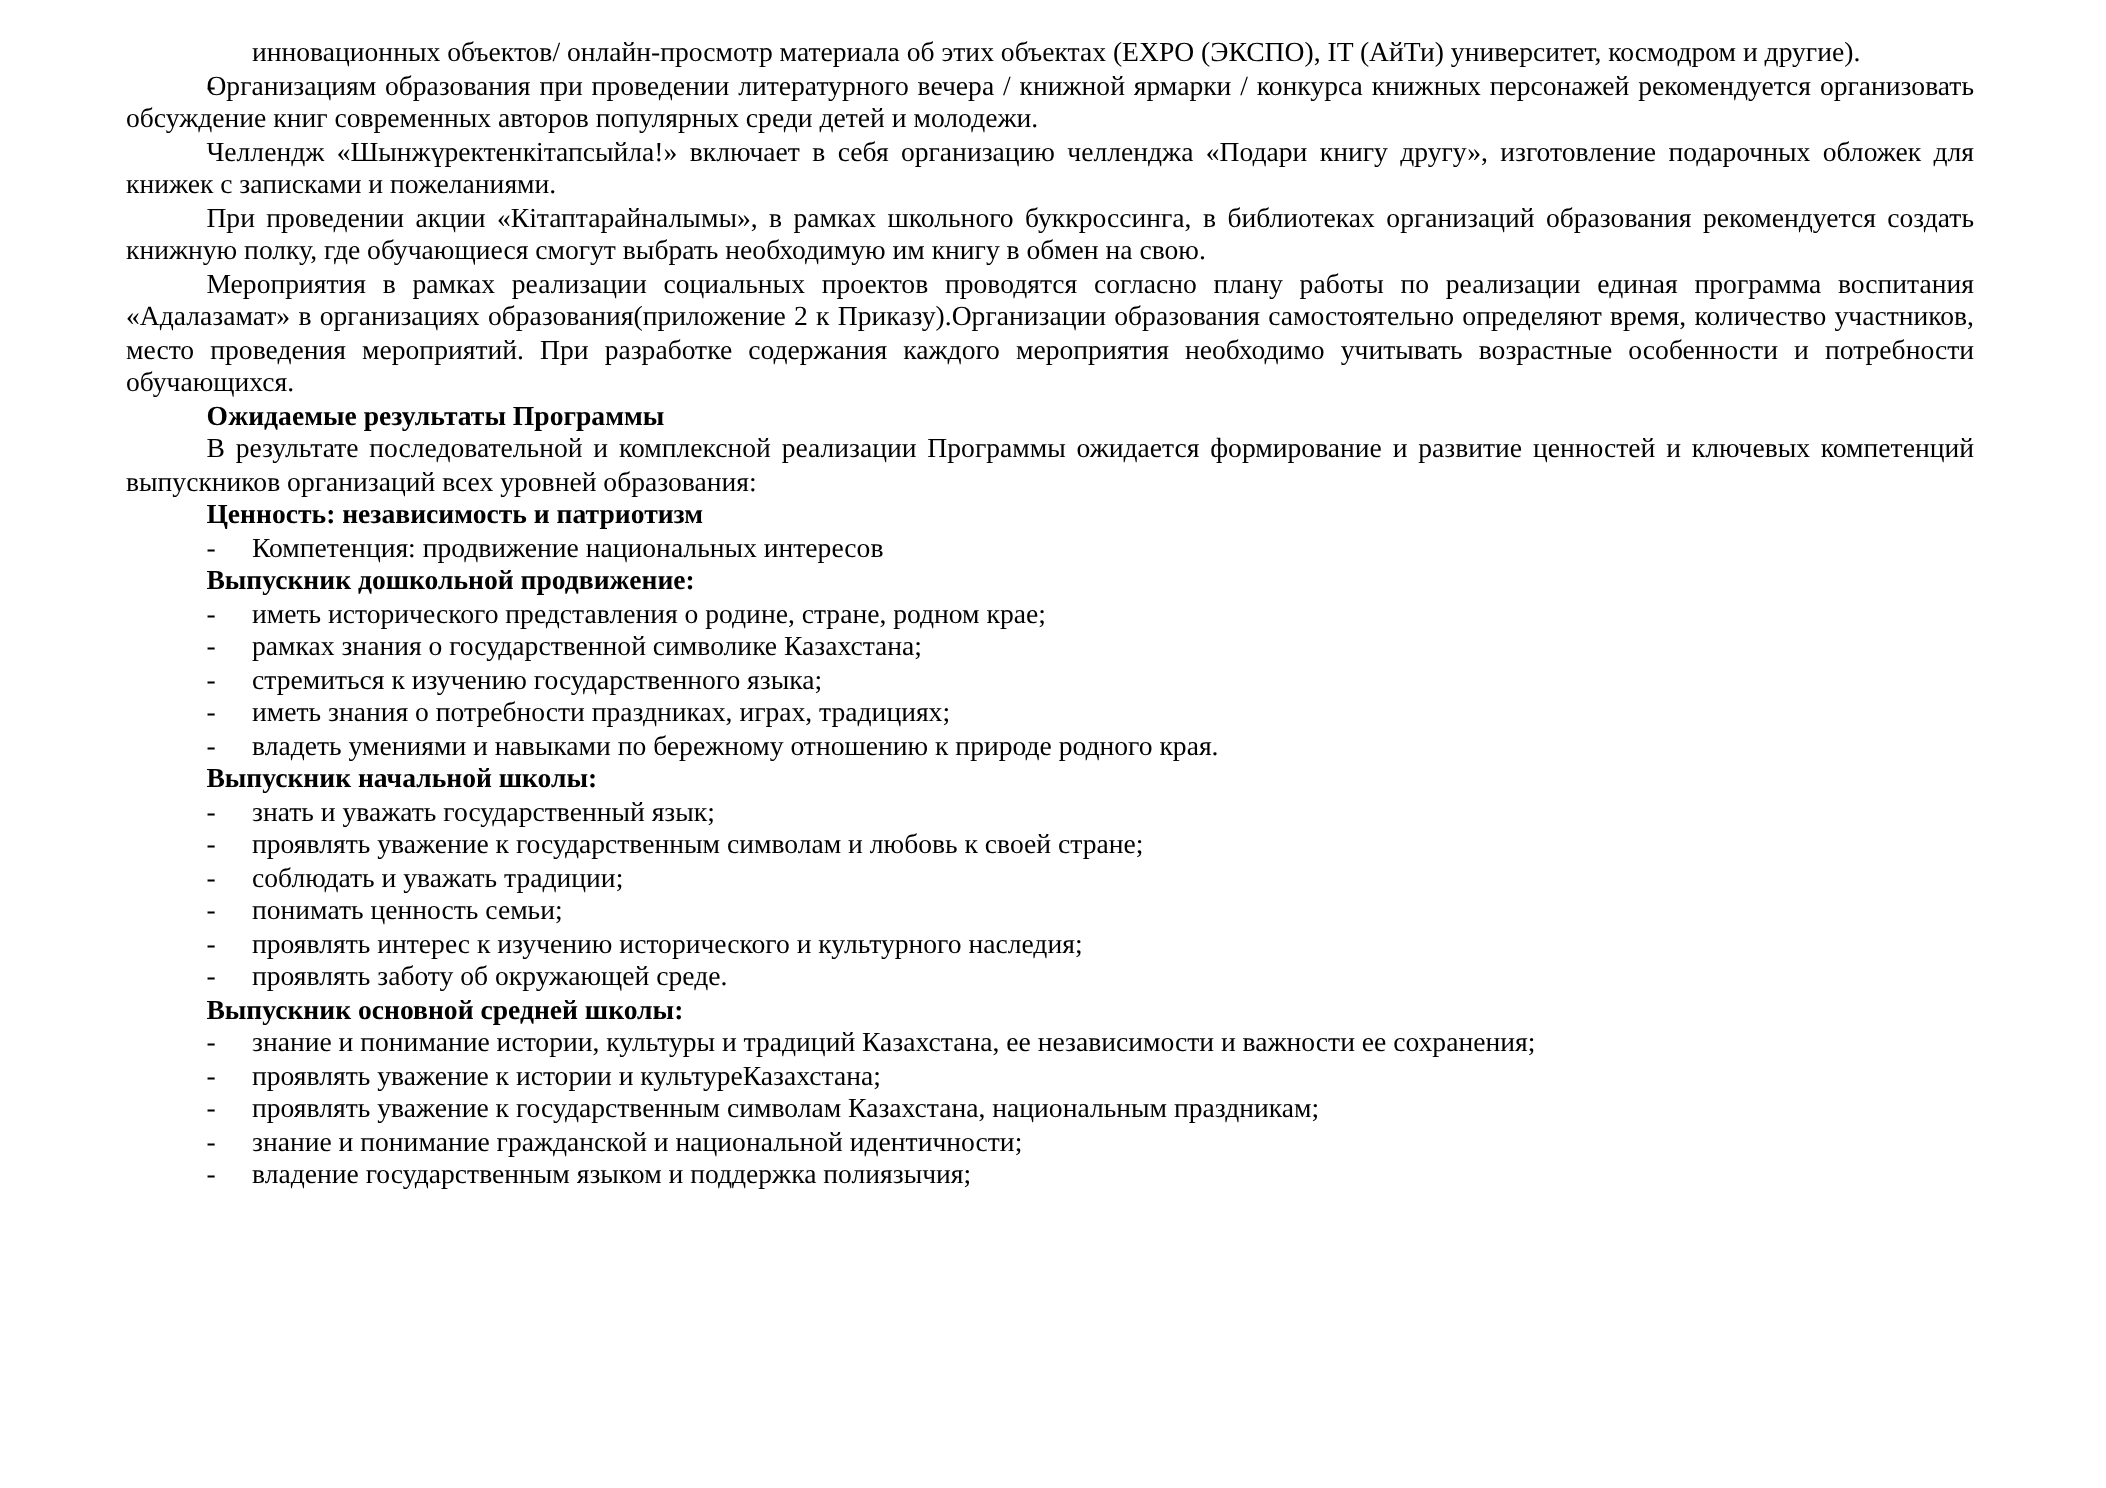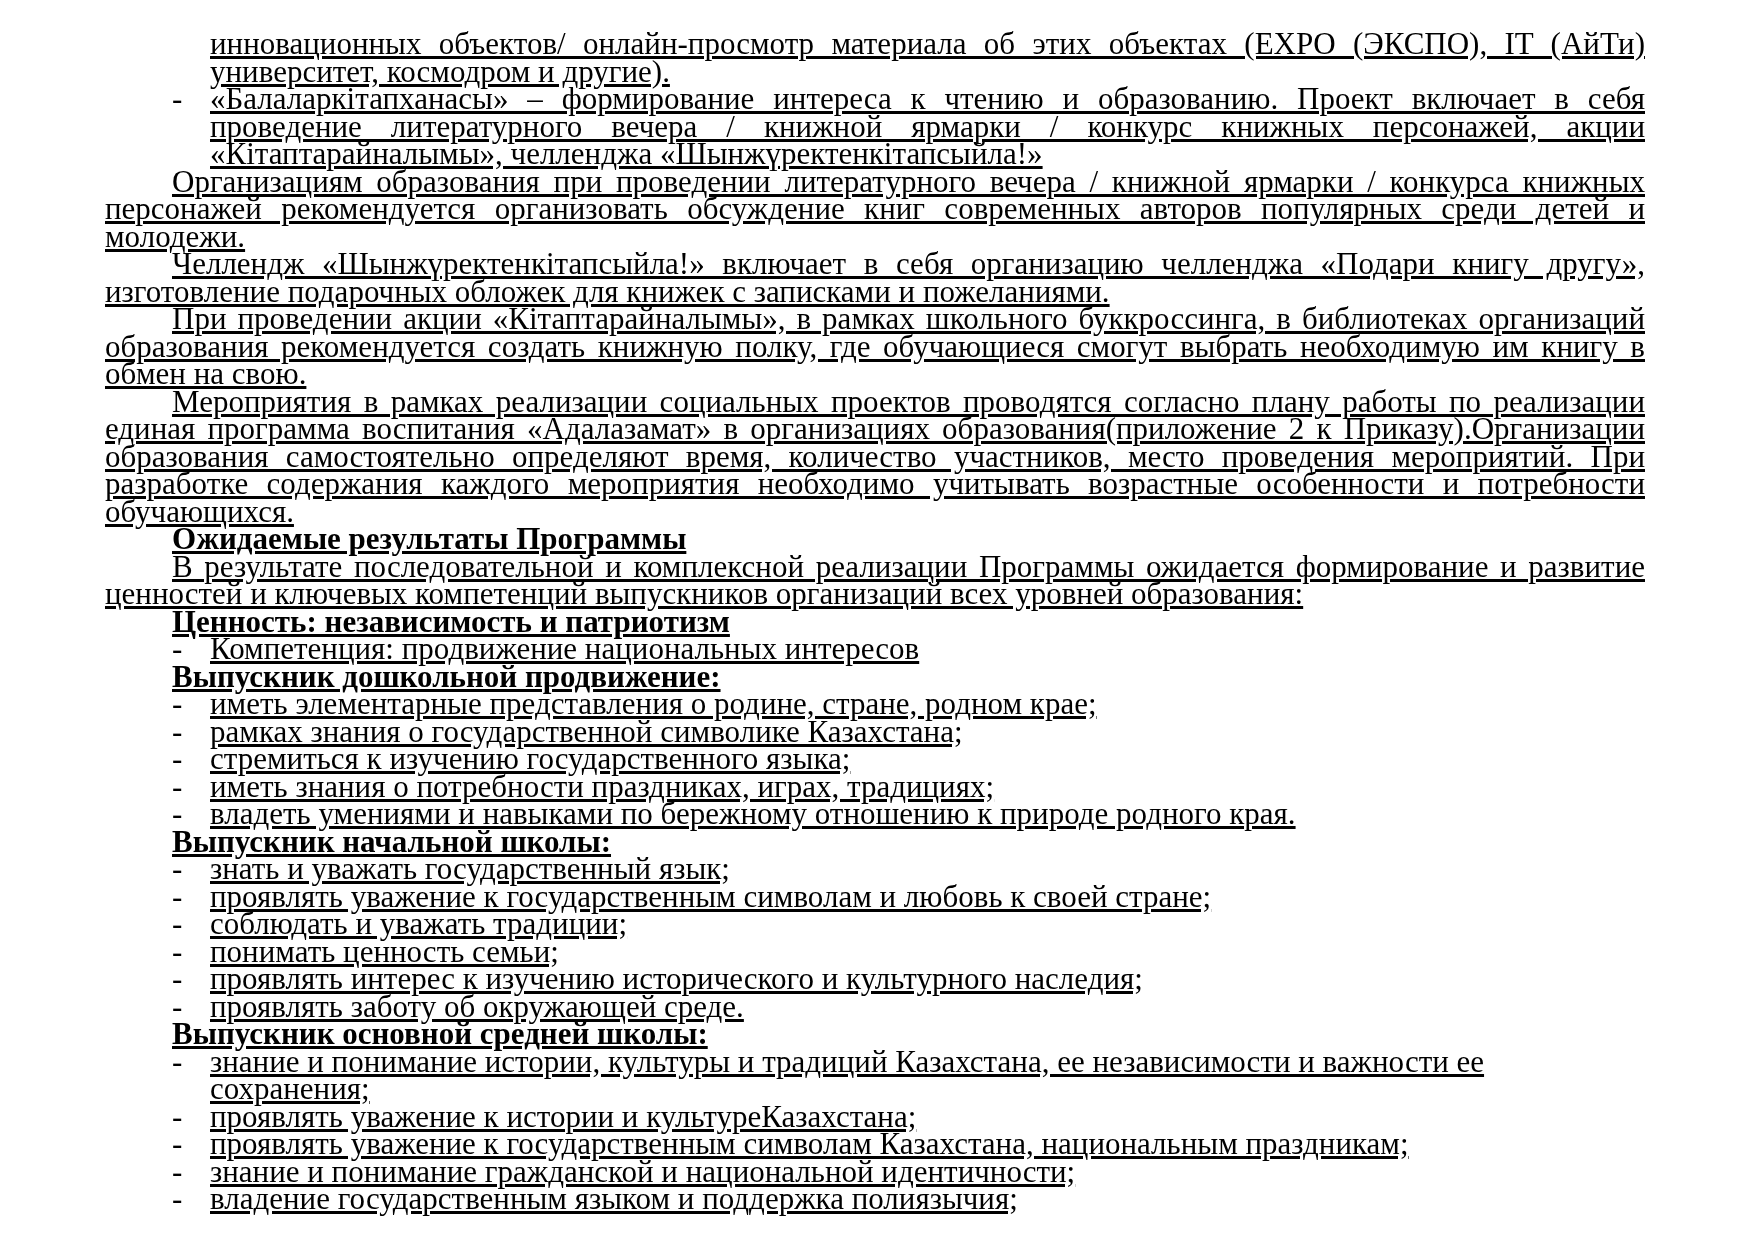--- a/index.html
+++ b/index.html
@@ -8,25 +8,24 @@
     background: #ffffff;
   }
   .page {
     position: relative;
     width: 1755px;
     height: 1240px;
     box-sizing: border-box;
     background: #ffffff;
     color: #000000;
     font-family: "Liberation Serif", "DejaVu Serif", serif;
-    font-size: 31px;
+    font-size: 23px;
     line-height: 27.5px;
     padding: 30px 110px 0 105px;
     overflow: hidden;
-    text-decoration: underline;
   }
   .para {
     margin: 0;
     text-indent: 67px;
     text-align: justify;
   }
   .cont {
     margin: 0 0 0 105px;
     text-align: justify;
   }
@@ -50,21 +49,20 @@
 </style>
 </head>
 <body>
 
 <div class="page">
 
   <p class="cont">инновационных объектов/ онлайн-просмотр материала об этих объектах (EXPO (ЭКСПО), IT (АйТи) университет, космодром и другие).</p>
 
   <div class="bullet justify">
     <span class="dash">-</span>
-    <span>«Балаларкітапханасы» – формирование интереса к чтению и образованию. Проект включает в себя проведение литературного вечера / книжной ярмарки / конкурс книжных персонажей, акции «Кітаптарайналымы», челленджа «Шынжүректенкітапсыйла!»</span>
   </div>
 
   <p class="para">Организациям образования при проведении литературного вечера / книжной ярмарки / конкурса книжных персонажей рекомендуется организовать обсуждение книг современных авторов популярных среди детей и молодежи.</p>
   <p class="para">Челлендж «Шынжүректенкітапсыйла!» включает в себя организацию челленджа «Подари книгу другу», изготовление подарочных обложек для книжек с записками и пожеланиями.</p>
   <p class="para">При проведении акции «Кітаптарайналымы», в рамках школьного буккроссинга, в библиотеках организаций образования рекомендуется создать книжную полку, где обучающиеся смогут выбрать необходимую им книгу в обмен на свою.</p>
   <p class="para">Мероприятия в рамках реализации социальных проектов проводятся согласно плану работы по реализации единая программа воспитания «Адалазамат» в организациях образования(приложение 2 к Приказу).Организации образования самостоятельно определяют время, количество участников, место проведения мероприятий. При разработке содержания каждого мероприятия необходимо учитывать возрастные особенности и потребности обучающихся.</p>
 
   <p class="heading">Ожидаемые результаты Программы</p>
 
   <p class="para">В результате последовательной и комплексной реализации Программы ожидается формирование и развитие ценностей и ключевых компетенций выпускников организаций всех уровней образования:</p>
@@ -73,21 +71,21 @@
 
   <div class="bullet">
     <span class="dash">-</span>
     <span>Компетенция: продвижение национальных интересов</span>
   </div>
 
   <p class="heading">Выпускник дошкольной продвижение:</p>
 
   <div class="bullet">
     <span class="dash">-</span>
-    <span>иметь элементарные представления о родине, стране, родном крае;</span>
+    <span>иметь исторического представления о родине, стране, родном крае;</span>
   </div>
   <div class="bullet">
     <span class="dash">-</span>
     <span>рамках знания о государственной символике Казахстана;</span>
   </div>
   <div class="bullet">
     <span class="dash">-</span>
     <span>стремиться к изучению государственного языка;</span>
   </div>
   <div class="bullet">

